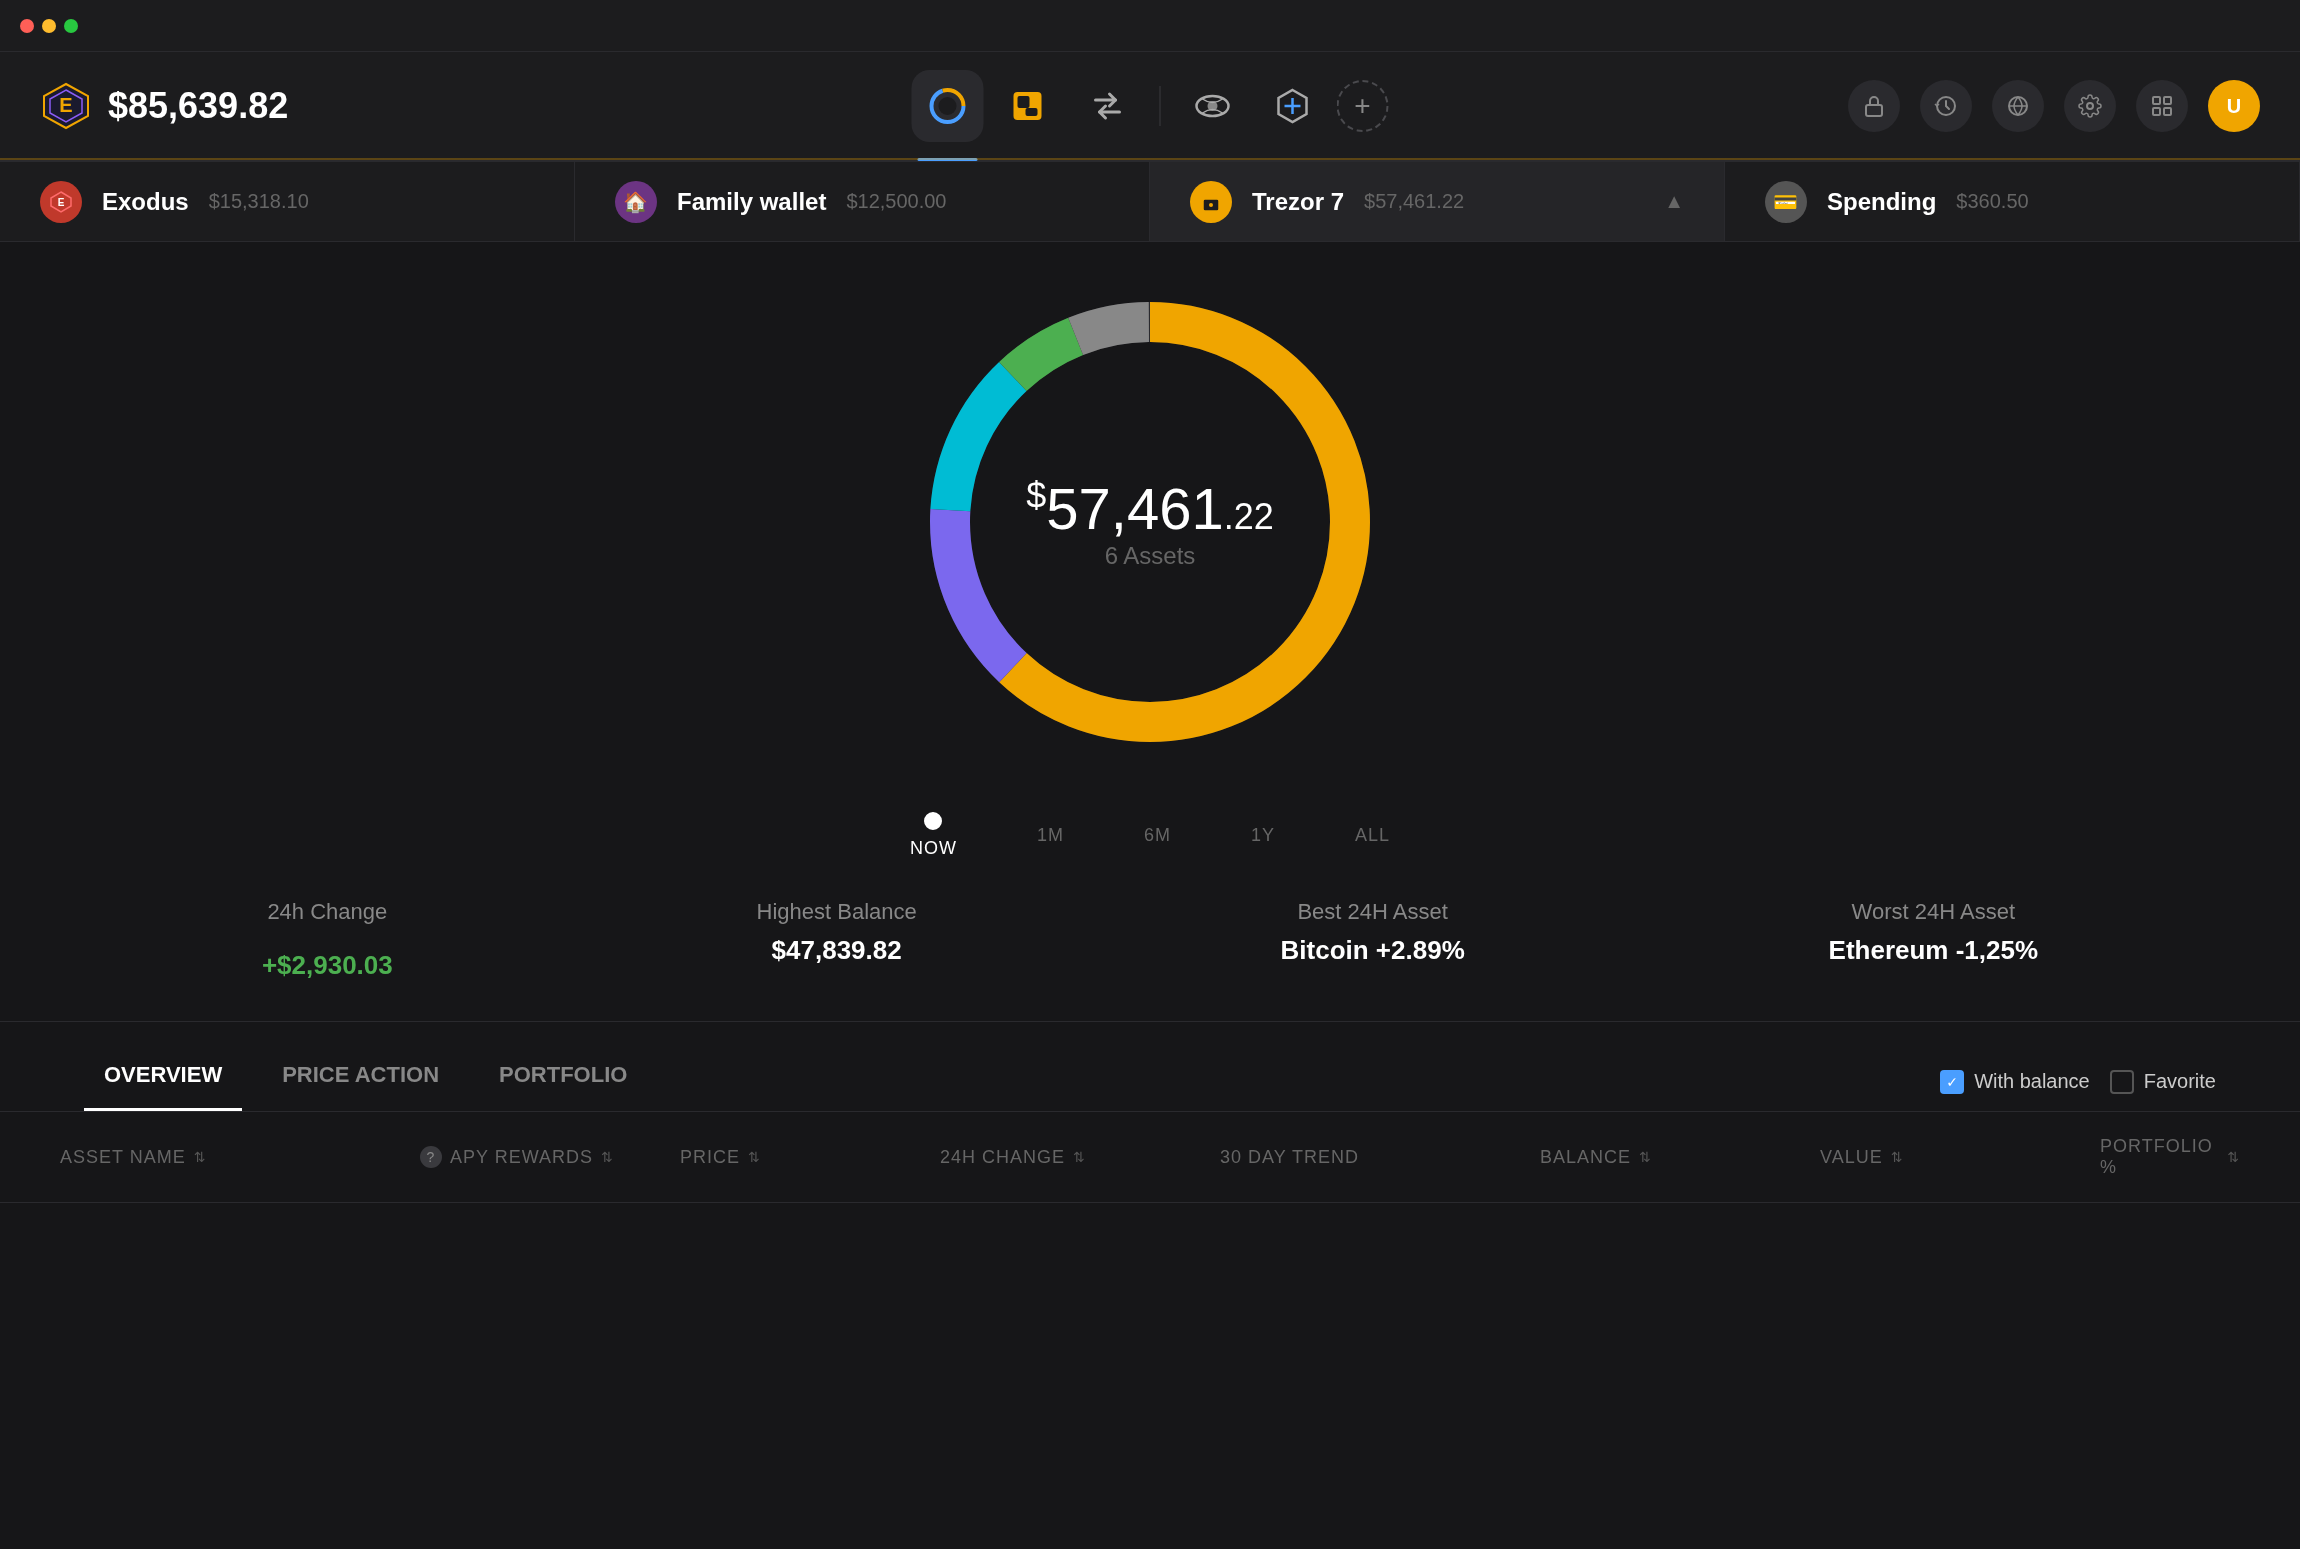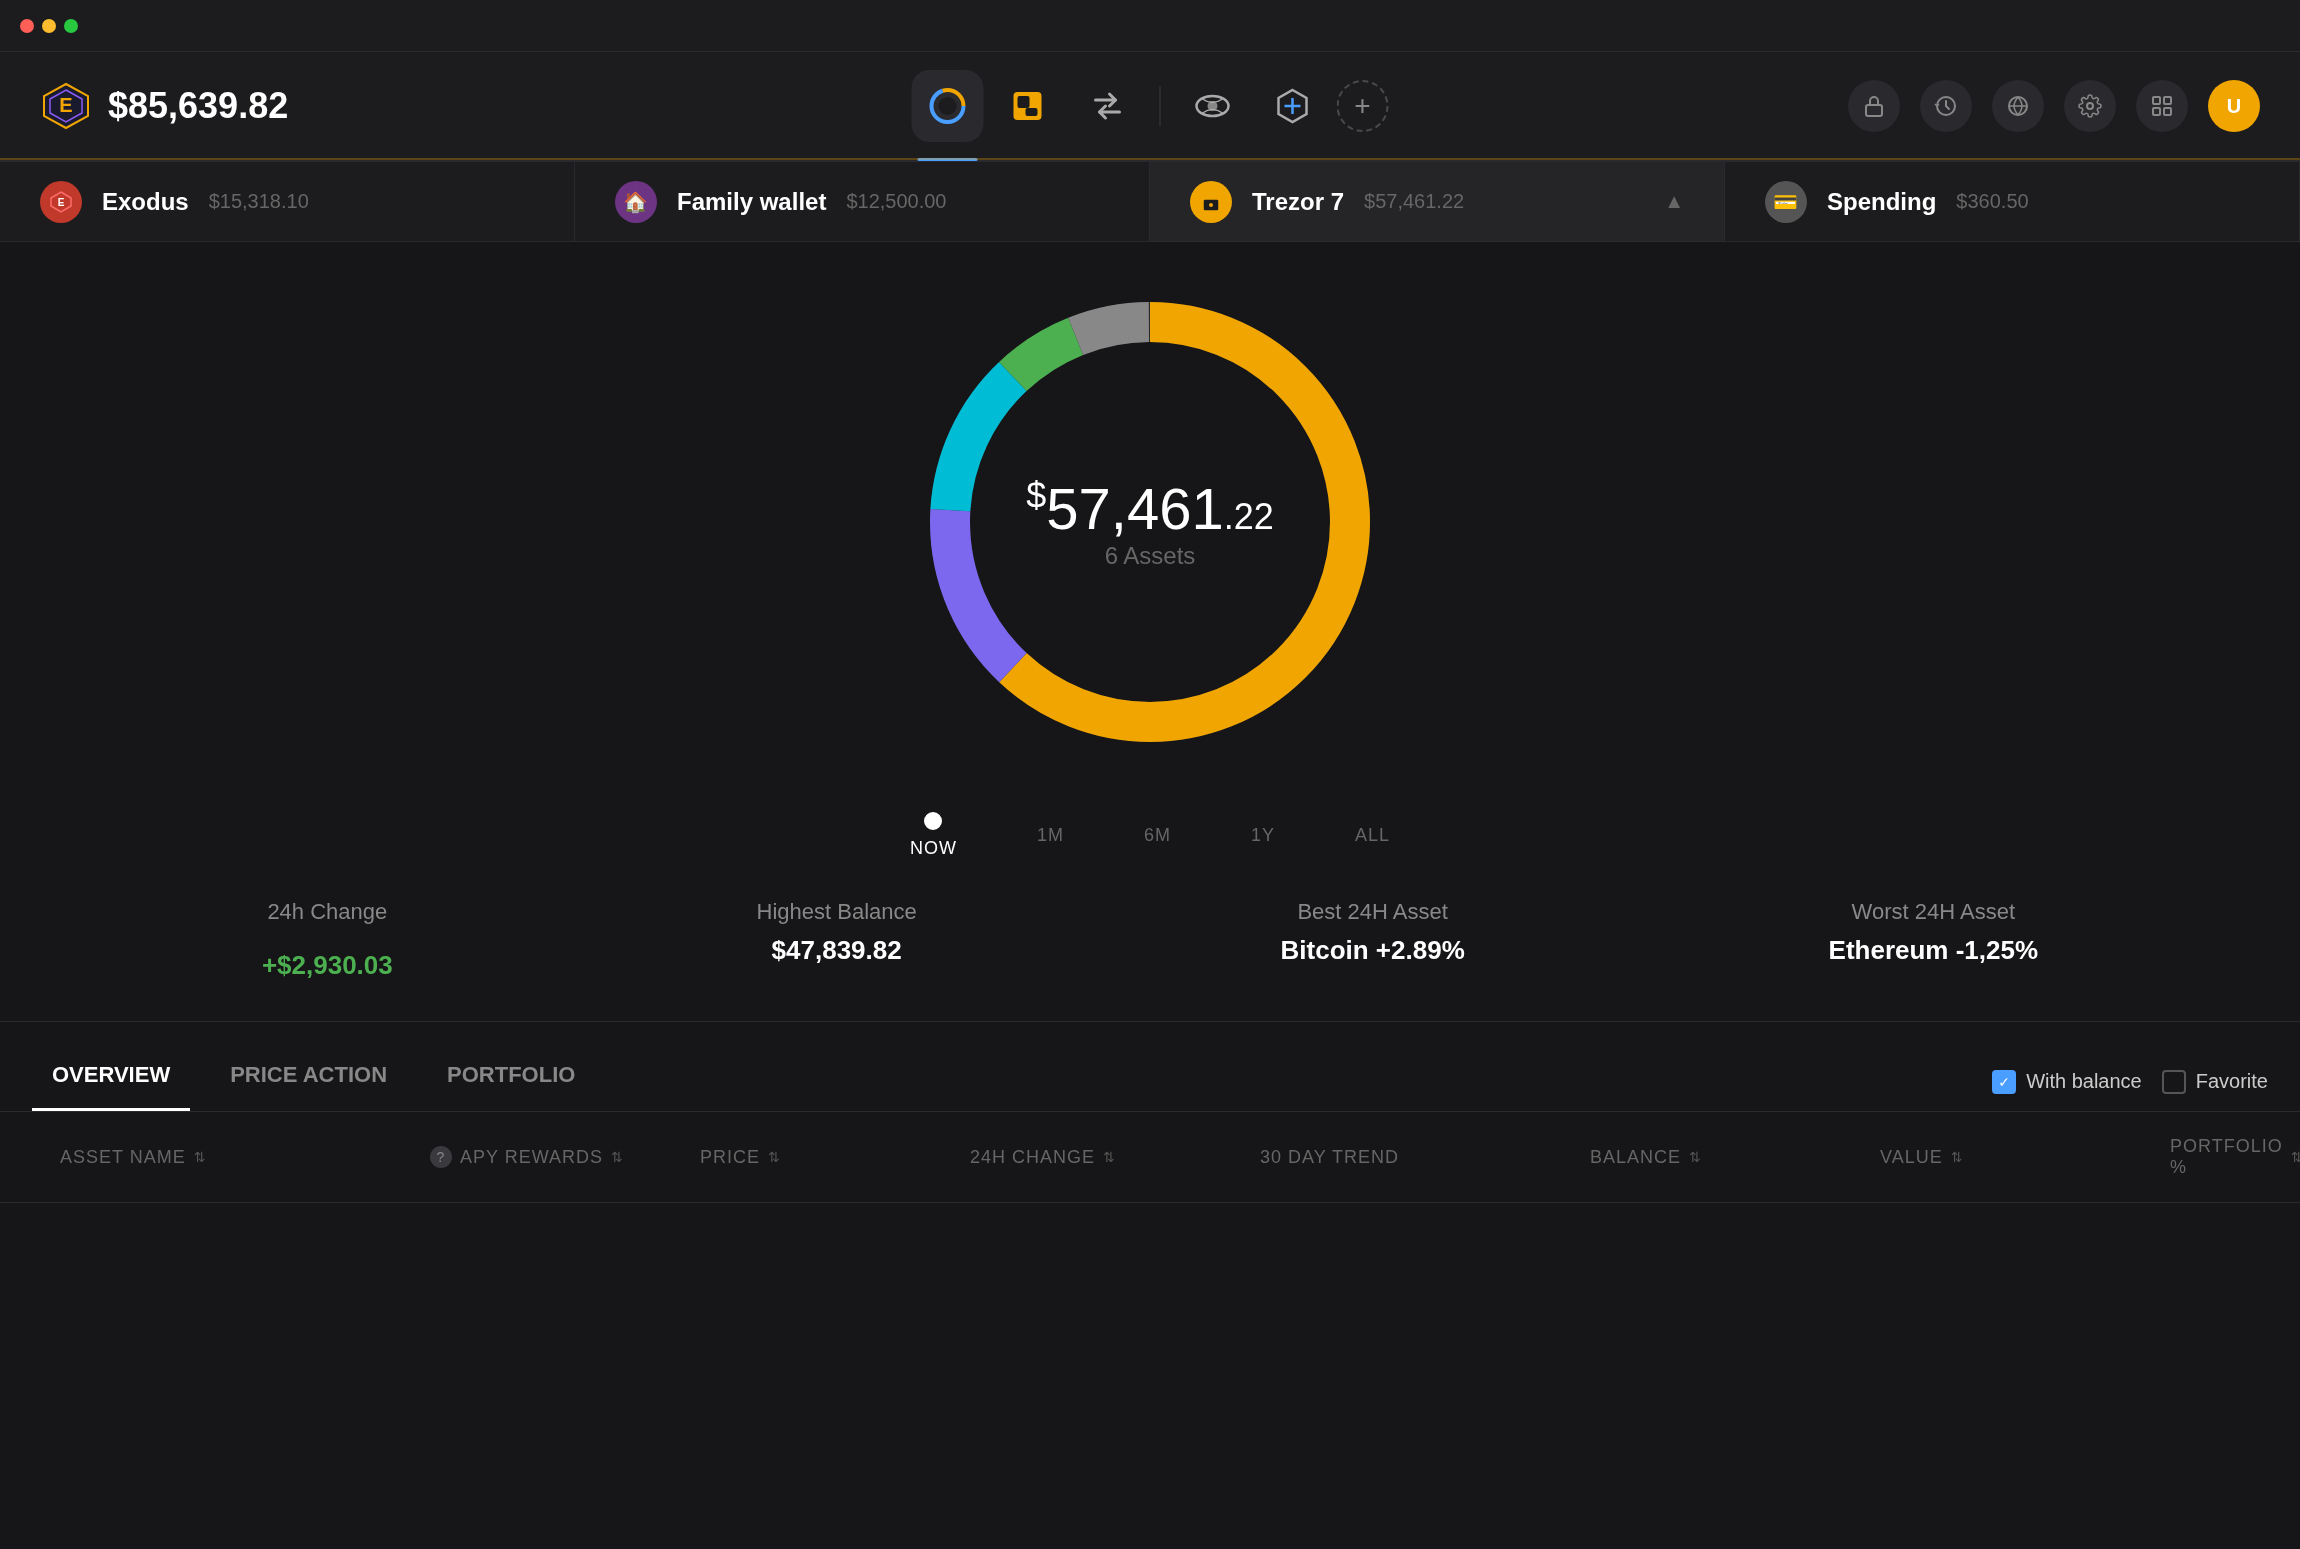--- a/index.html
+++ b/index.html
@@ -301,21 +301,21 @@
     }
     .stat-value {
       font-size: 26px;
       font-weight: 600;
       color: #fff;
     }
     .stat-value.positive { color: #4caf50; margin-top: 25px; }
 
     
     .tabs-section {
-      padding: 30px 32px 0;
+      padding: 30px 84px 0;
       border-bottom: 1px solid #2a2a2e;
       display: flex;
       align-items: center;
     }
     .tab-btn {
       font-size: 22px;
       font-weight: 600;
       color: #888;
       background: none;
       border: none;
@@ -360,21 +360,21 @@
       border: 2px solid #555;
       background: transparent;
     }
 
     
     .table-header {
       display: flex;
       align-items: center;
       padding: 24px 60px;
       border-bottom: 1px solid #2a2a2e;
-      gap: 10px;
+      gap: 0;
     }
     .th {
       font-size: 18px;
       color: #666;
       letter-spacing: 1px;
       display: flex;
       align-items: center;
       gap: 8px;
       cursor: pointer;
     }

